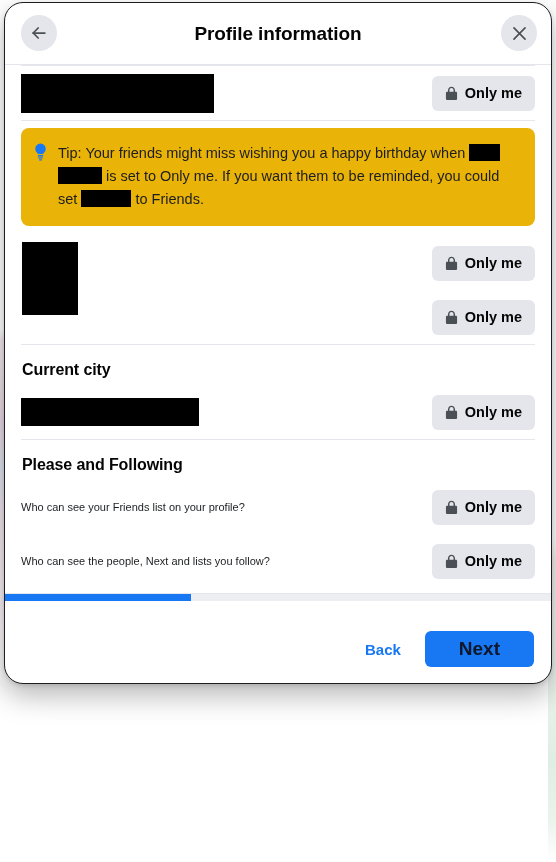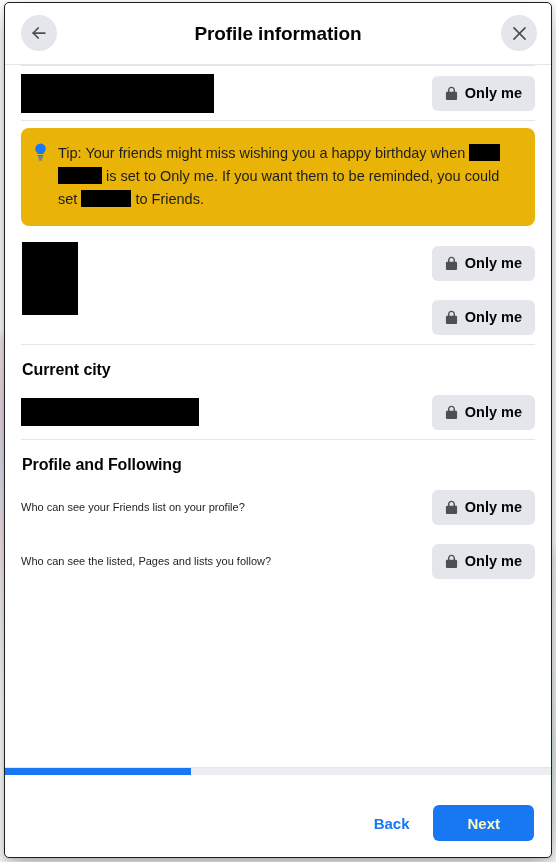--- a/index.html
+++ b/index.html
@@ -38,23 +38,23 @@
        #f6eef0 560px, #eef4ef 660px,
        #dfeee3 760px, #eaf3ec 820px, #ffffff 100%);
   }
 
   
   #modal {
     position: absolute;
     left: 4px;
     top: 2px;
     width: 548px;
-    height: 856px;
+    height: 682px;
     background: #ffffff;
-    border-radius: 5px;
+    border-radius: 19px;
     border: 1px solid #1c1e21;
     box-shadow: 0 12px 28px rgba(0,0,0,0.28), 0 2px 4px rgba(0,0,0,0.12);
     box-sizing: border-box;
     display: flex;
     flex-direction: column;
     overflow: hidden;
   }
 
   
   .modal-header {
@@ -229,23 +229,23 @@
     font-weight: bold;
     color: #1877f2;
     cursor: pointer;
     padding: 8px 6px;
   }
   .btn-next {
     background: #1877f2;
     border: none;
     border-radius: 6px;
     font-family: "Liberation Sans", sans-serif;
-    font-size: 15px;
+    font-size: 19px;
     font-weight: bold;
-    color: #fef9c3;
+    color: #0f172a;
     cursor: pointer;
     height: 36px;
     padding: 0 34px;
   }
 </style>
 </head>
 <body>
 
 <div id="page-backdrop">
   <div class="sliver-left"></div>
@@ -354,36 +354,36 @@
               <path d="M7 0.6c-2.1 0-3.8 1.7-3.8 3.8V6H2.4C1.6 6 1 6.6 1 7.4v6.3C1 14.5 1.6 15.1 2.4 15.1h9.2c.8 0 1.4-.6 1.4-1.4V7.4c0-.8-.6-1.4-1.4-1.4h-.8V4.4c0-2.1-1.7-3.8-3.8-3.8zm0 1.6c1.2 0 2.2 1 2.2 2.2V6H4.8V4.4c0-1.2 1-2.2 2.2-2.2z"></path>
             </svg>
           </span>
           <span>Only me</span>
         </button>
       </div>
     </div>
     <div class="divider"></div>
 
     <div>
-      <div class="section-title">Profile and Following</div>
+      <div class="section-title">Please and Following</div>
 
       <div class="row">
         <span class="row-label">Who can see your Friends list on your profile?</span>
         <button class="pill">
           <span>
             <svg width="13" height="15" viewBox="0 0 14 16" fill="#4b4f56">
               <path d="M7 0.6c-2.1 0-3.8 1.7-3.8 3.8V6H2.4C1.6 6 1 6.6 1 7.4v6.3C1 14.5 1.6 15.1 2.4 15.1h9.2c.8 0 1.4-.6 1.4-1.4V7.4c0-.8-.6-1.4-1.4-1.4h-.8V4.4c0-2.1-1.7-3.8-3.8-3.8zm0 1.6c1.2 0 2.2 1 2.2 2.2V6H4.8V4.4c0-1.2 1-2.2 2.2-2.2z"></path>
             </svg>
           </span>
           <span>Only me</span>
         </button>
       </div>
 
       <div class="row">
-        <span class="row-label">Who can see the listed, Pages and lists you follow?</span>
+        <span class="row-label">Who can see the people, Next and lists you follow?</span>
         <button class="pill">
           <span>
             <svg width="13" height="15" viewBox="0 0 14 16" fill="#4b4f56">
               <path d="M7 0.6c-2.1 0-3.8 1.7-3.8 3.8V6H2.4C1.6 6 1 6.6 1 7.4v6.3C1 14.5 1.6 15.1 2.4 15.1h9.2c.8 0 1.4-.6 1.4-1.4V7.4c0-.8-.6-1.4-1.4-1.4h-.8V4.4c0-2.1-1.7-3.8-3.8-3.8zm0 1.6c1.2 0 2.2 1 2.2 2.2V6H4.8V4.4c0-1.2 1-2.2 2.2-2.2z"></path>
             </svg>
           </span>
           <span>Only me</span>
         </button>
       </div>
     </div>

